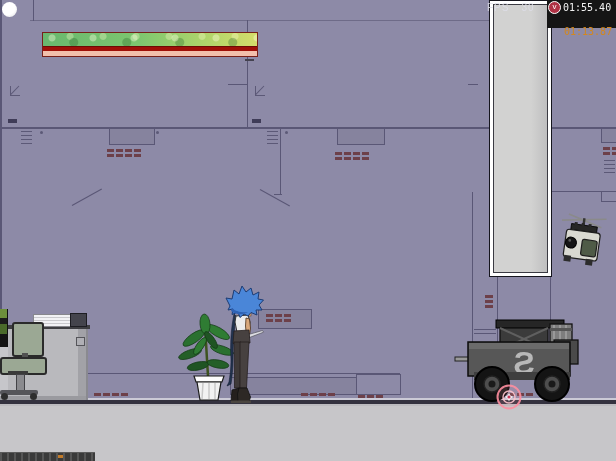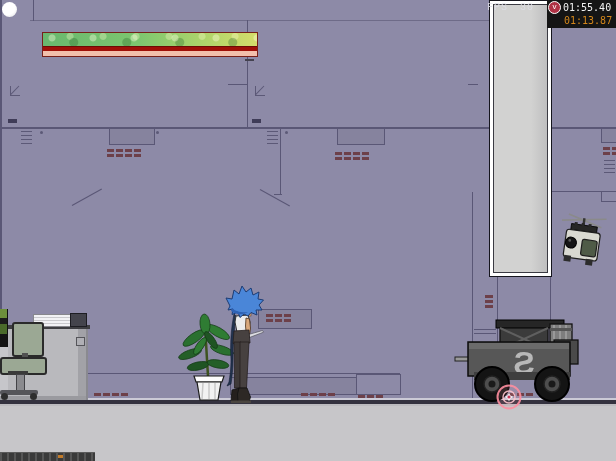--- a/index.html
+++ b/index.html
@@ -42,28 +42,28 @@
   #health-green{position:absolute;left:0;top:0;width:100%;height:13px;
     background-image:
       radial-gradient(circle at 22% 38%, rgba(255,255,225,.38) 0 3px, transparent 4px),
       radial-gradient(circle at 58% 72%, rgba(35,95,35,.30) 0 4px, transparent 5px),
       radial-gradient(circle at 82% 26%, rgba(255,255,205,.32) 0 3px, transparent 4px),
       linear-gradient(90deg,#69b86e,#7dc66f 45%,#a9d36b 72%,#d5dd6a);
     background-size:41px 13px,53px 13px,33px 13px,100% 100%;}
   #health-red{position:absolute;left:0;top:13px;width:100%;height:5px;
     background:#a01008;border-top:1px solid #6d0b05;box-sizing:border-box;}
   #health-tick{left:245px;top:59px;width:9px;height:2px;background:#44424f;z-index:10;}
-  #fps{left:487px;top:2px;z-index:11;color:rgba(222,222,232,.9);font-size:10px;letter-spacing:1px;font-family:Liberation Mono, monospace;}
+  #fps{left:487px;top:2px;z-index:11;color:rgba(222,222,232,.9);font-size:10px;letter-spacing:1px;}
   #fps .val{margin-left:12px;}
   #timerbox{left:547px;top:0;width:69px;height:28px;background:#151515;z-index:11;
     color:#f2f2f2;font-family:"DejaVu Sans Mono",monospace;font-size:10px;}
   #timerbox .row1{display:flex;align-items:center;gap:2px;padding:1px 0 0 1px;}
   #timer-icon{width:11px;height:11px;border-radius:50%;background:#b03245;border:1px solid #fff;
     color:#fff;font-size:8px;line-height:10px;text-align:center;flex:0 0 auto;font-family:"Liberation Sans",sans-serif;}
-  #timerbox .row2{color:#d4871b;padding-left:17px;margin-top:1px;}
+  #timerbox .row2{color:#d4871b;padding-left:17px;margin-top:12px;}
   #ball{left:2px;top:2px;width:15px;height:15px;border-radius:50%;z-index:11;
     background:radial-gradient(circle at 38% 35%,#ffffff 55%,#d9d9dc);}
   #desk-top{left:0;top:325px;width:90px;height:4px;background:#3e3e42;z-index:4;}
   #desk-body{left:0;top:329px;width:86px;height:71px;z-index:4;
     background:linear-gradient(90deg,#c6c6ca 0 8px,#b9b9bd 8px 78px,#a2a2a7 78px);border-right:2px solid #8a8a90;}
   #desk-knob{left:76px;top:337px;width:7px;height:7px;border:1px solid #55555a;background:#b0b0b5;z-index:5;}
   #desk-shadow{left:0;top:396px;width:86px;height:4px;background:#9a9a9f;z-index:5;}
   #papers{left:33px;top:314px;width:38px;height:11px;background:#f2f2f5;border:1px solid #87878d;z-index:4;
     background-image:repeating-linear-gradient(180deg,transparent 0 2px,#cacace 2px 3px);}
   #book{left:70px;top:313px;width:15px;height:12px;background:#44444c;border:1px solid #1d1d22;z-index:5;}

